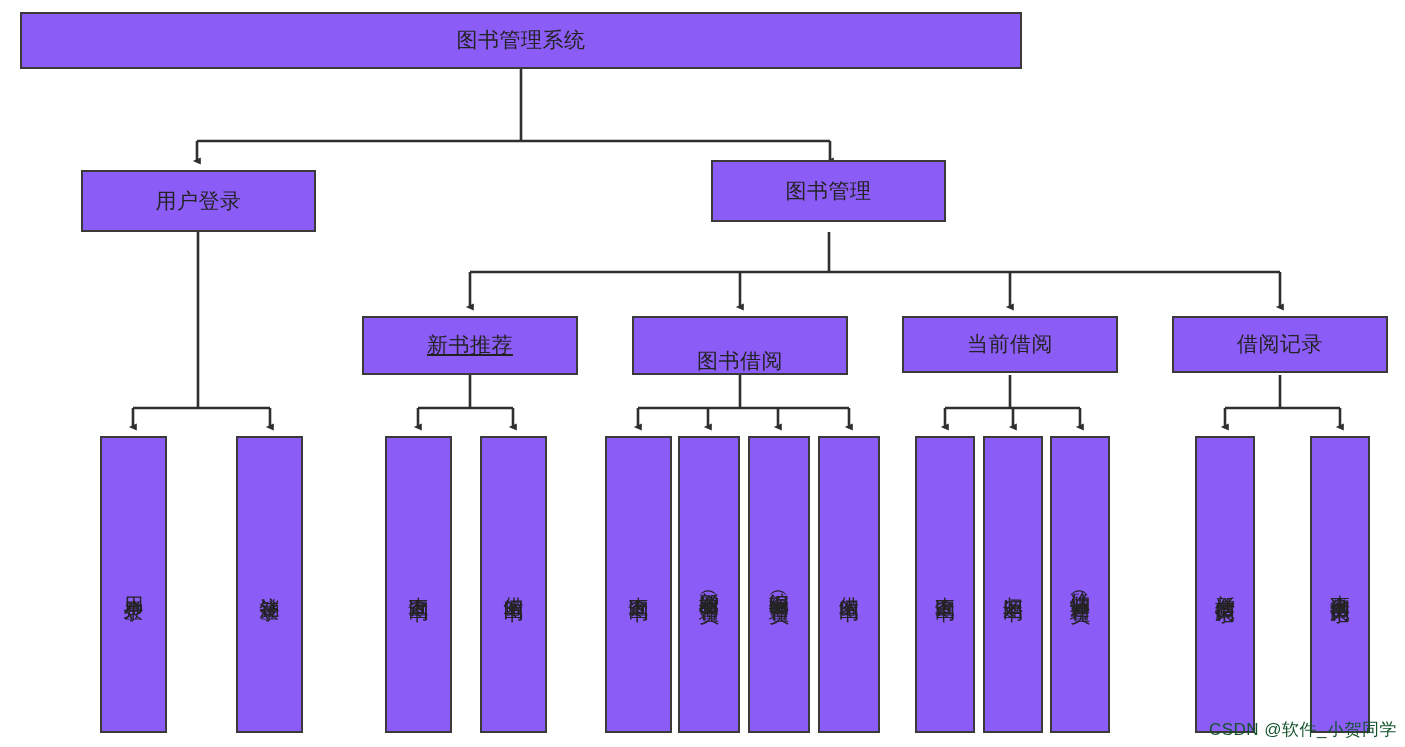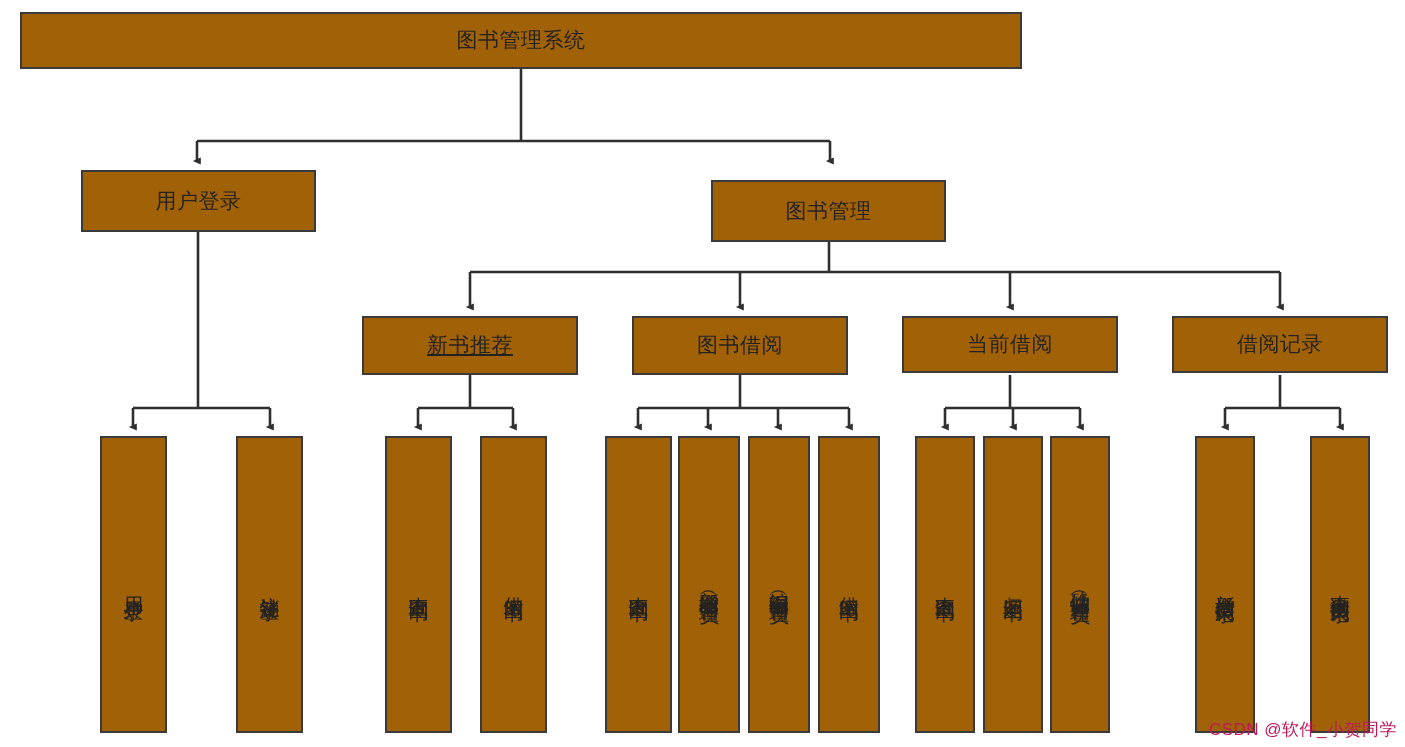--- a/index.html
+++ b/index.html
@@ -24,21 +24,21 @@
     position: absolute;
     left: 0;
     top: 0;
     width: 1405px;
     height: 747px;
     pointer-events: none;
   }
   .node {
     position: absolute;
     box-sizing: border-box;
-    background: #a16207;
+    background: #8b5cf6;
     border: 2px solid #3a3a3a;
     display: flex;
     align-items: center;
     justify-content: center;
     color: #222222;
   }
   .node .label {
     font-size: 21px;
     line-height: 1.15;
     letter-spacing: 0.5px;
@@ -57,21 +57,21 @@
     line-height: 1.45;
     letter-spacing: 2px;
     white-space: nowrap;
     max-height: 268px;
   }
   #watermark {
     position: absolute;
     right: 8px;
     bottom: 6px;
     font-size: 17px;
-    color: #be185d;
+    color: #14532d;
     letter-spacing: 0.5px;
     user-select: none;
   }
 </style>
 </head>
 <body>
 
 <div id="diagram-root">
 
   <svg id="edge-layer" viewBox="0 0 1405 747" width="1405" height="747" xmlns="http://www.w3.org/2000/svg">
@@ -125,27 +125,27 @@
   </svg>
 
   <div class="node" id="node-root" style="left: 20px; top: 12px; width: 1002px; height: 57px;">
     <span class="label">图书管理系统</span>
   </div>
 
   <div id="node-host">
       <div class="node" style="left: 81px; top: 170px; width: 235px; height: 62px;">
         <span class="label">用户登录</span>
       </div>
-      <div class="node" style="left: 711px; top: 180px; width: 235px; height: 62px;">
+      <div class="node" style="left: 711px; top: 160px; width: 235px; height: 62px;">
         <span class="label">图书管理</span>
       </div>
       <div class="node" style="left: 362px; top: 316px; width: 216px; height: 59px; text-decoration: underline;">
         <span class="label">新书推荐</span>
       </div>
-      <div class="node" style="left: 632px; top: 316px; width: 216px; height: 59px;">
+      <div class="node" style="left: 632px; top: 316px; width: 216px; height: 59px; align-items: flex-end;">
         <span class="label">图书借阅</span>
       </div>
       <div class="node" style="left: 902px; top: 316px; width: 216px; height: 57px;">
         <span class="label">当前借阅</span>
       </div>
       <div class="node" style="left: 1172px; top: 316px; width: 216px; height: 57px;">
         <span class="label">借阅记录</span>
       </div>
       <div class="node vertical" style="left: 100px; top: 436px; width: 67px; height: 297px;">
         <span class="label">用户登录</span>

